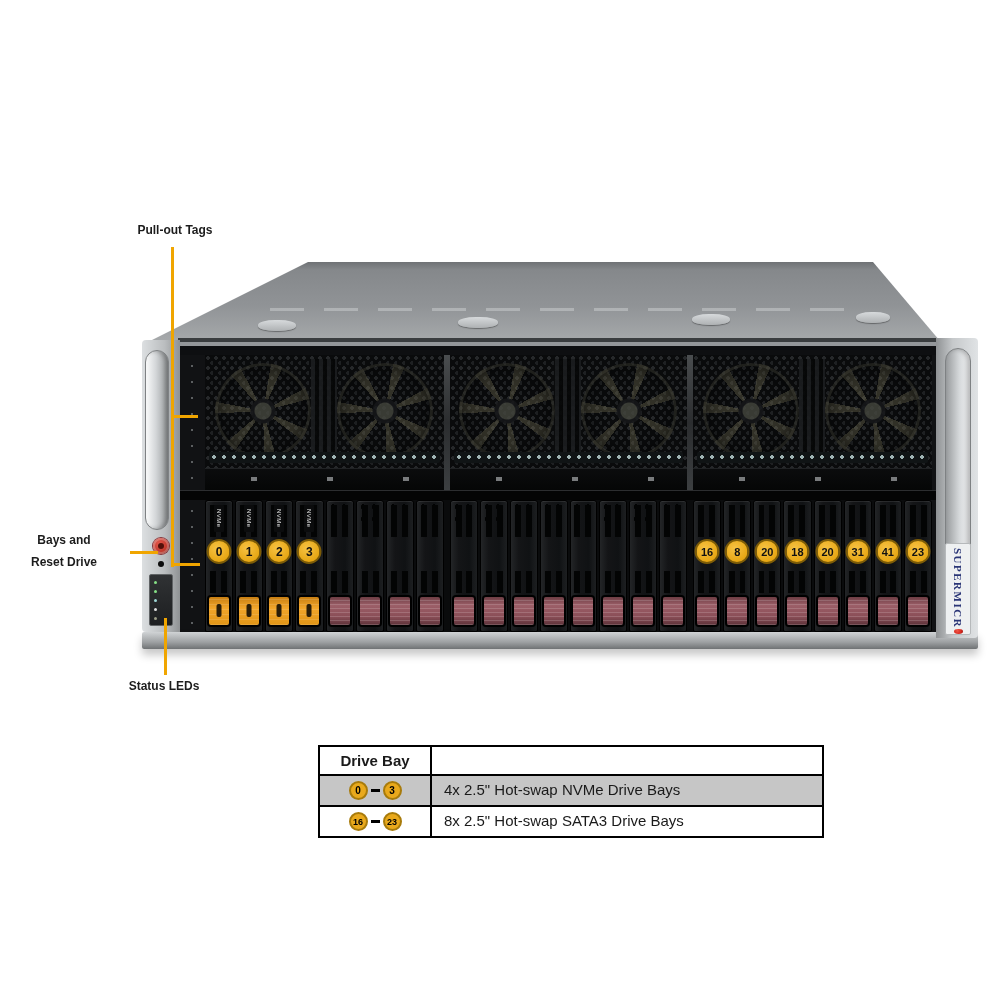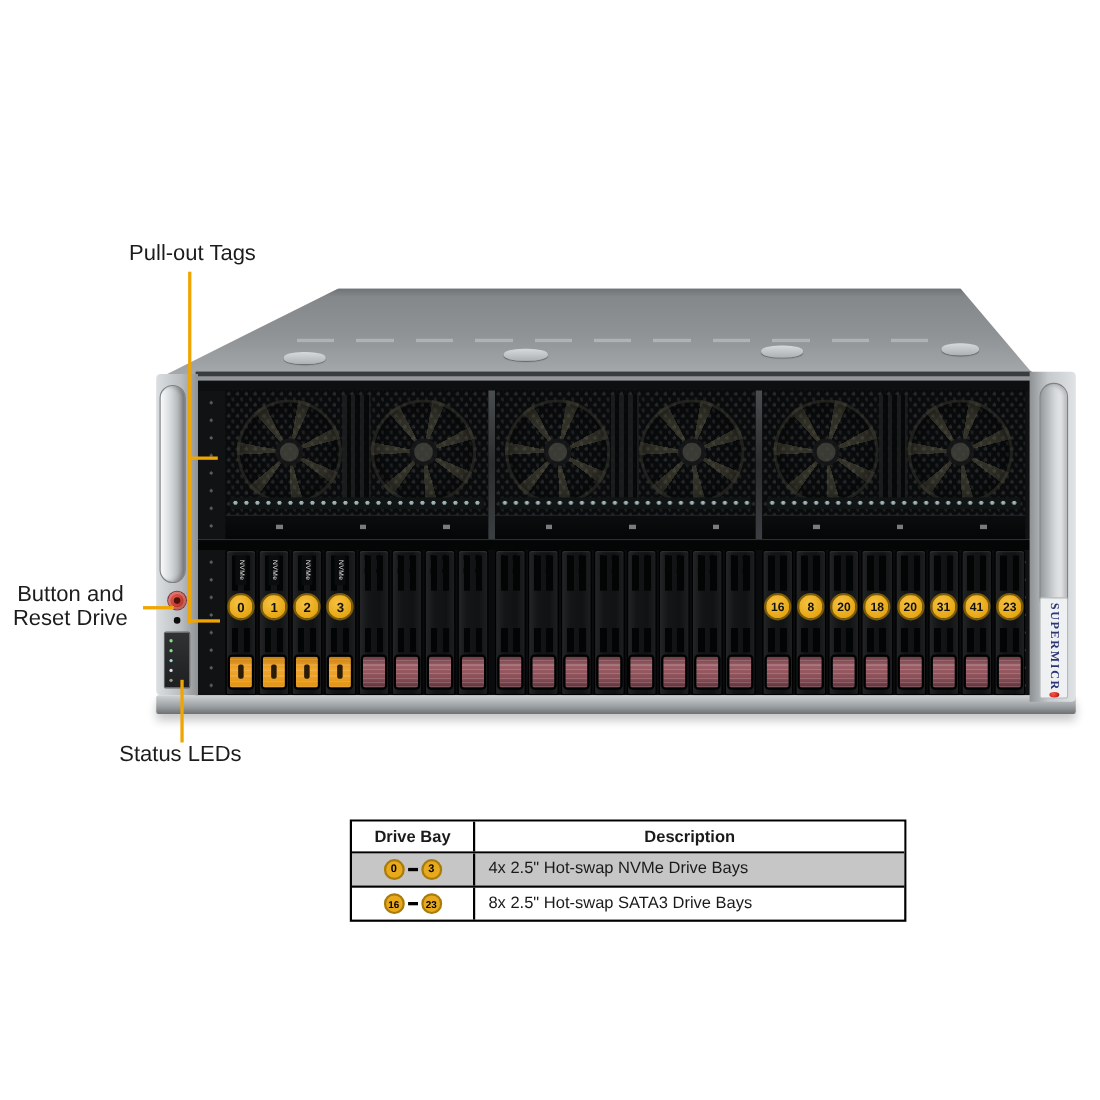--- a/index.html
+++ b/index.html
@@ -122,21 +122,21 @@
   .logo-plate{position:absolute;left:9px;top:205px;width:26px;height:92px;border-radius:2px;
     background:#eef0f1;border:1px solid #b6b9bb;box-sizing:border-box;
     display:flex;flex-direction:column;align-items:center;}
   .logo-text{writing-mode:vertical-rl;font-family:"Liberation Serif",serif;font-weight:bold;
     font-size:11px;letter-spacing:1.5px;color:var(--logo-navy);margin-top:4px;}
   .logo-dot{width:9px;height:9px;border-radius:50%;margin-top:1px;
     background:radial-gradient(circle at 38% 35%,#f0594a,var(--logo-dot) 60%,#8e1710);}
 
   
   .co{position:absolute;background:var(--callout);z-index:6;}
-  .lbl{position:absolute;z-index:6;font-size:20px;color:#1c1c1c;text-align:center;line-height:22px;}
+  .lbl{position:absolute;z-index:6;font-size:12px;color:#1c1c1c;text-align:center;line-height:22px;font-weight:bold;}
 
   
   .spec-table{position:absolute;left:318px;top:745px;width:506px;border:2px solid #000;
     background:#fff;z-index:6;box-sizing:border-box;}
   .thead{display:flex;border-bottom:2px solid #000;background:#fff;}
   .th{font-weight:bold;font-size:15px;text-align:center;padding:5px 0;}
   .th-bays{width:112px;border-right:2px solid #000;box-sizing:border-box;}
   .th-desc{flex:1;}
   .trow{display:flex;height:29px;}
   .trow + .trow{border-top:2px solid #000;}
@@ -402,29 +402,28 @@
   </div>
 
   <div class="co" style="left:171px;top:247px;width:3px;height:320px;"></div>
   <div class="co" style="left:171px;top:415px;width:27px;height:3px;"></div>
   <div class="co" style="left:171px;top:563px;width:29px;height:3px;"></div>
   <div class="co" style="left:130px;top:551px;width:28px;height:3px;"></div>
   <div class="co" style="left:164px;top:618px;width:3px;height:57px;"></div>
 
   <div class="lbl" style="left:95px;top:219px;width:160px;">Pull-out Tags</div>
   <div class="lbl" style="left:0px;top:529px;width:128px;">
-    <span style="display:block;">Button and</span>
+    <span style="display:block;">Bays and</span>
     <span style="display:block;">Reset Drive</span>
   </div>
   <div class="lbl" style="left:88px;top:675px;width:152px;">Status LEDs</div>
 
   <div class="spec-table">
     <div class="thead">
       <div class="th th-bays">Drive Bay</div>
-      <div class="th th-desc">Description</div>
     </div>
     <div id="spec-rows">
         <div class="trow alt">
           <div class="cell-bays">
             <div class="tcircle">0</div>
             <div class="tdash"></div>
             <div class="tcircle">3</div>
           </div>
           <div class="cell-desc">4x 2.5" Hot-swap NVMe Drive Bays</div>
         </div>

